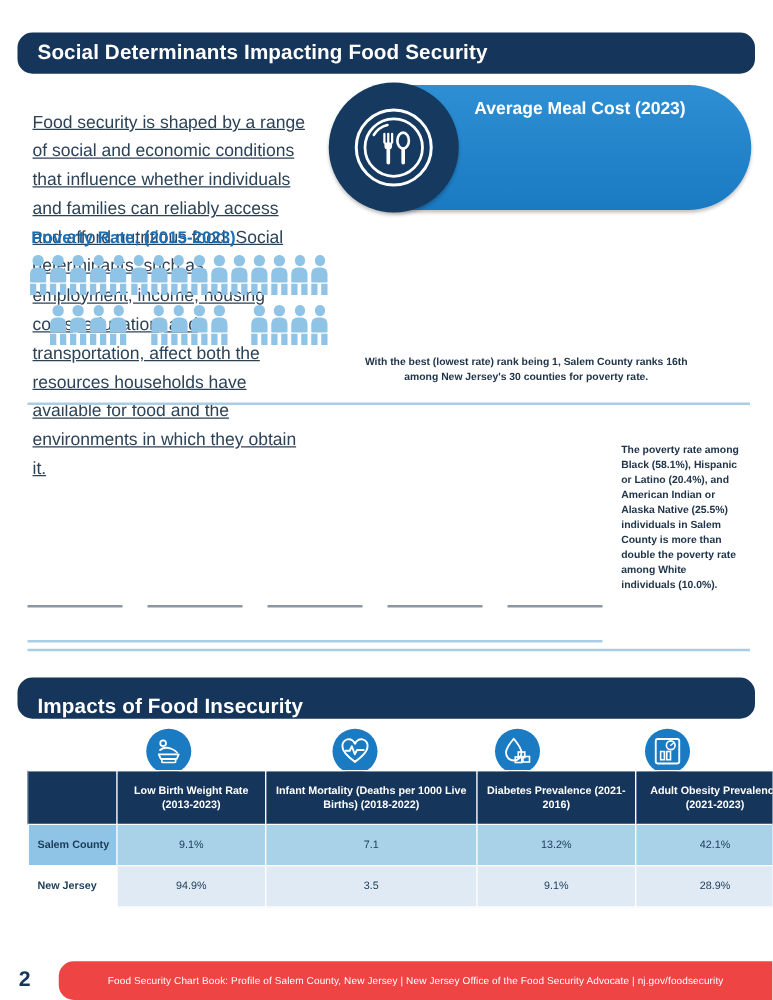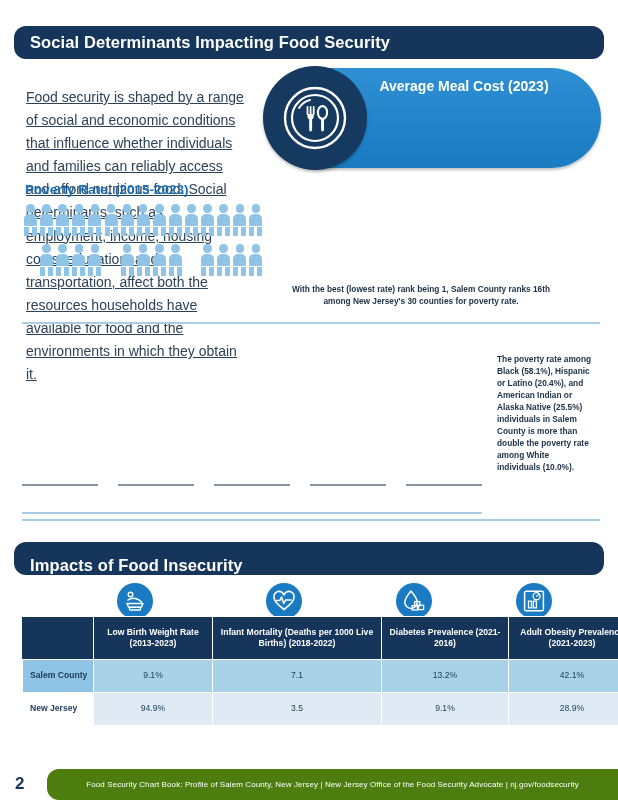--- a/index.html
+++ b/index.html
@@ -119,21 +119,21 @@
   #impact-table tbody td.rowhead{
     text-align:left;font-weight:bold;padding-left:7px;font-size:8.6px;
   }
   #impact-table tbody tr.row-county td.rowhead{background:#8fc4e6;}
   #impact-table tbody tr.row-state td.rowhead{background:#ffffff;}
   #impact-table tbody tr{height:33px;}
 
   
   #footer-bar{
     position:absolute;left:47px;top:769px;width:571px;height:31px;
-    background:#4d7c0f;border-top-left-radius:12px;border-bottom-left-radius:12px;
+    background:#ef4444;border-top-left-radius:12px;border-bottom-left-radius:12px;
     display:flex;align-items:center;justify-content:center;
   }
   #footer-text{color:#ffffff;font-size:8px;letter-spacing:.1px;}
   #page-number{
     position:absolute;left:15px;top:774px;
     font-size:17px;font-weight:bold;color:#15355a;
   }
 </style>
 </head>
 <body>

